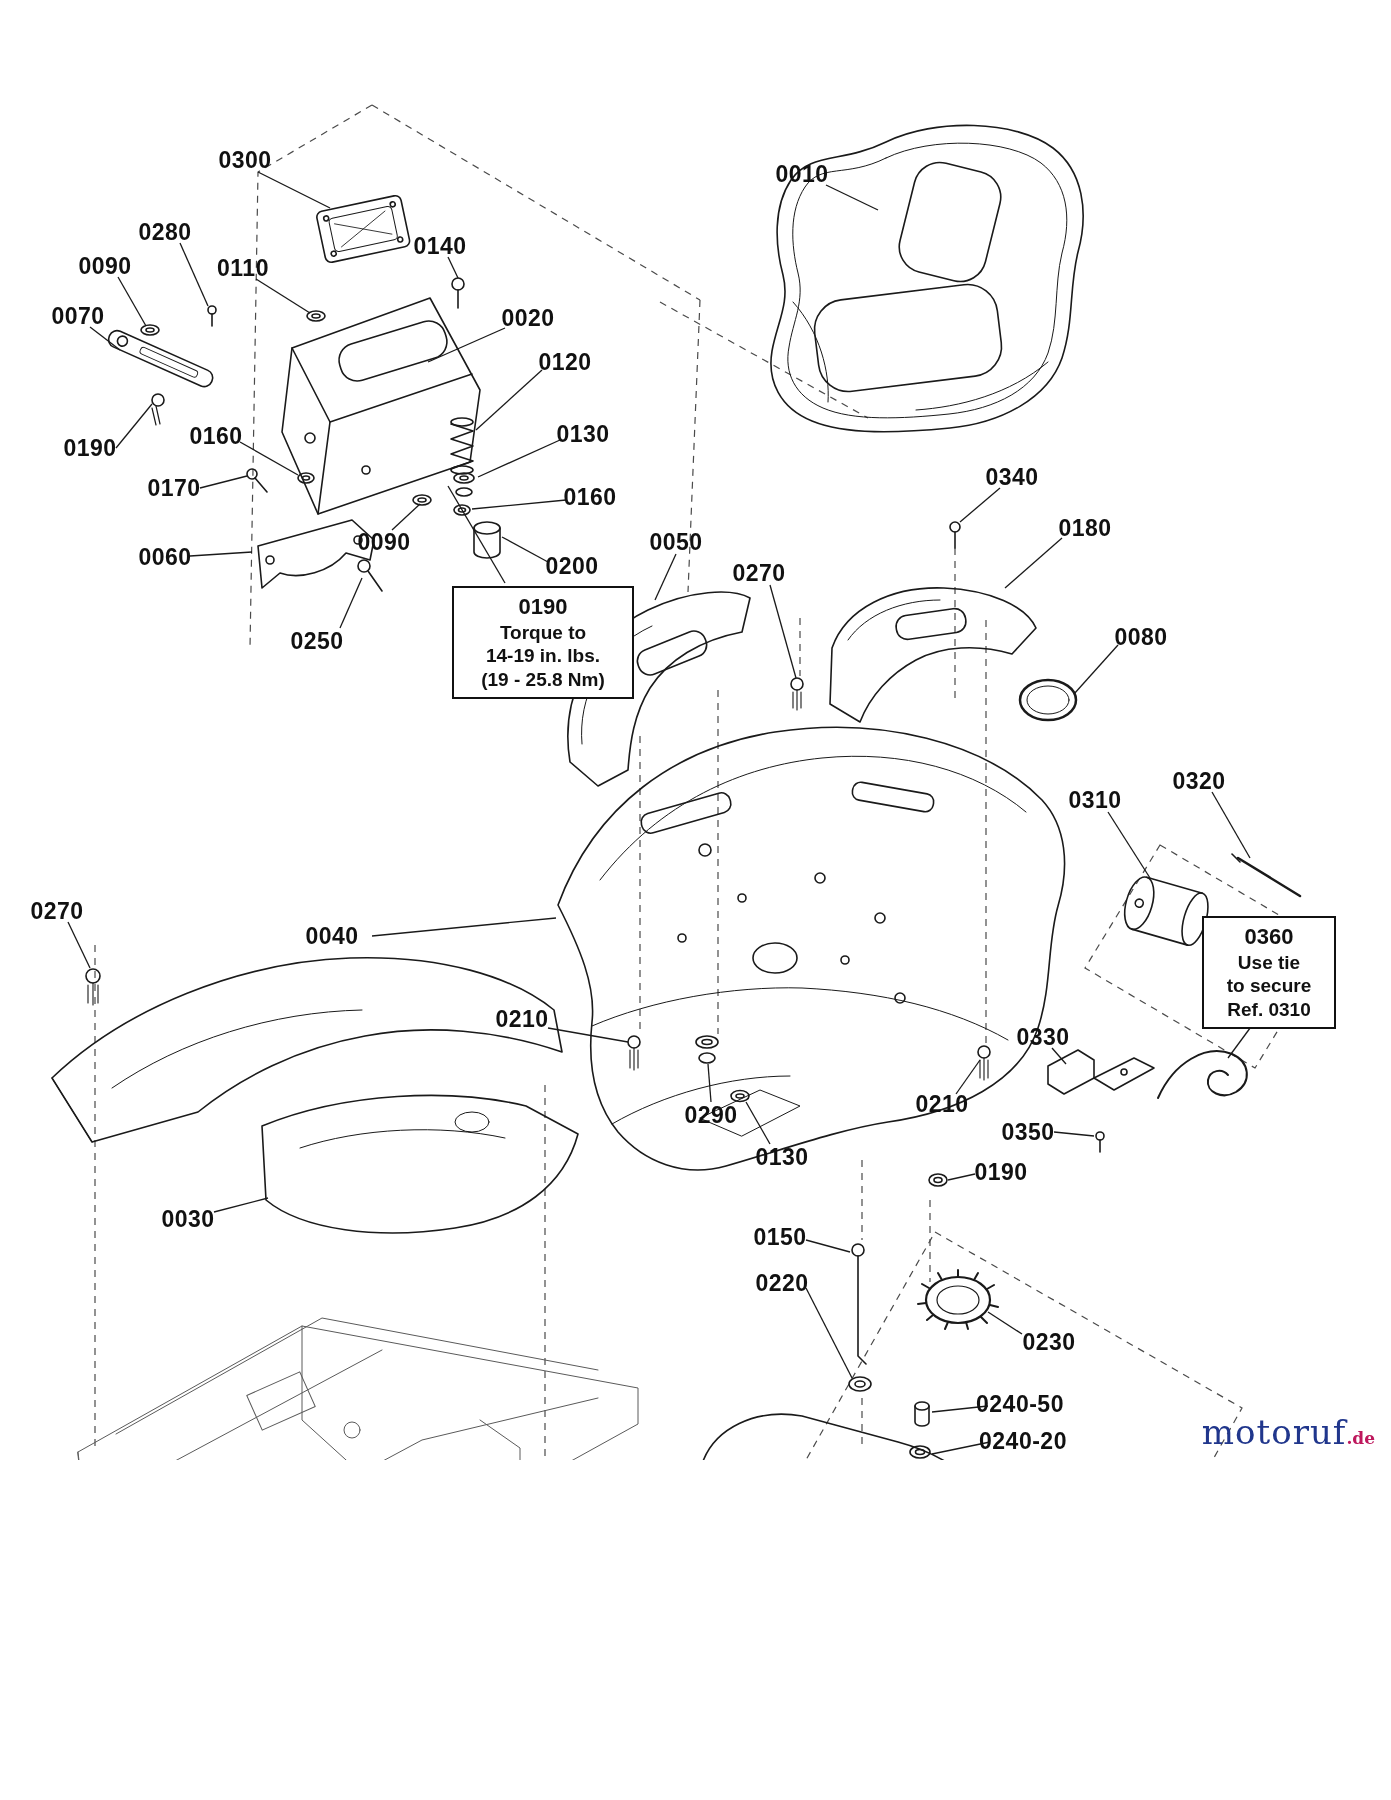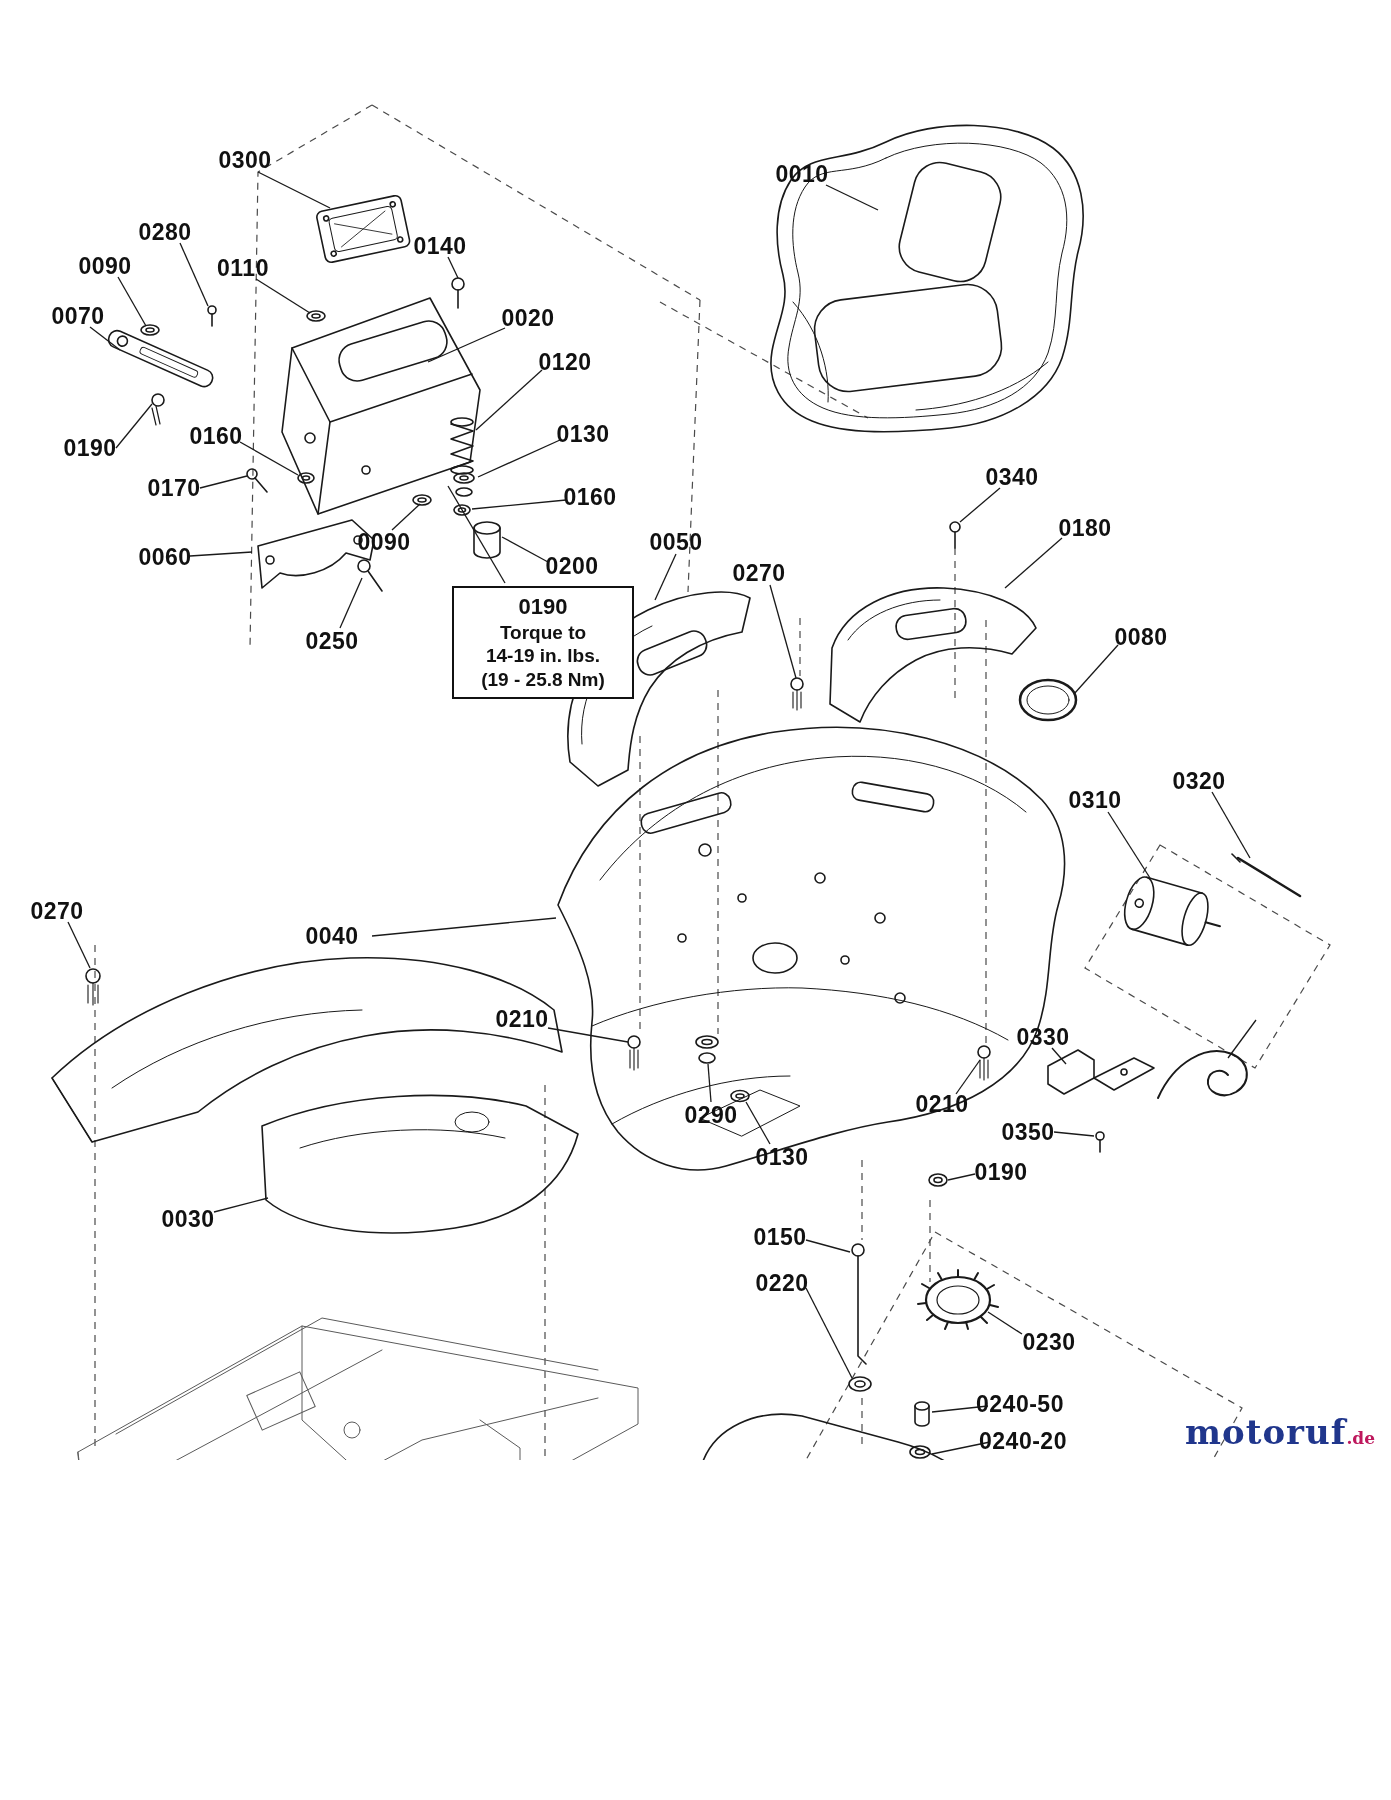--- a/index.html
+++ b/index.html
@@ -15,21 +15,21 @@
   }
   .note {
     position:absolute; border:2px solid #111; background:#fff;
     text-align:center; font-weight:bold; color:#111;
     padding:5px 9px; line-height:1.25;
   }
   .note .nid   { font-size:22px; }
   .note .nline { font-size:19px; }
   .watermark { position:absolute; right:16px; bottom:8px; white-space:nowrap;
     font-family:"DejaVu Serif", serif; }
-  .watermark .brand { color:#20368c; font-weight:bold; font-size:34px; letter-spacing:1px; }
+  .watermark .brand { color:#20368c; font-weight:normal; font-size:34px; letter-spacing:1px; }
   .watermark .tld   { color:#be185d; font-weight:bold; font-size:17px; }
 </style>
 </head>
 <body>
 
 <div class="stage">
 
   <svg class="art" width="1391" height="1800" viewBox="0 0 1391 1800" xmlns="http://www.w3.org/2000/svg">
 
     <g fill="none" stroke="#4a4a4a" stroke-width="1.2" stroke-dasharray="7 6">
@@ -317,21 +317,21 @@
   <div class="lbl" style="left:528px;top:318px">0020</div>
   <div class="lbl" style="left:565px;top:362px">0120</div>
   <div class="lbl" style="left:90px;top:448px">0190</div>
   <div class="lbl" style="left:216px;top:436px">0160</div>
   <div class="lbl" style="left:583px;top:434px">0130</div>
   <div class="lbl" style="left:174px;top:488px">0170</div>
   <div class="lbl" style="left:590px;top:497px">0160</div>
   <div class="lbl" style="left:165px;top:557px">0060</div>
   <div class="lbl" style="left:384px;top:542px">0090</div>
   <div class="lbl" style="left:572px;top:566px">0200</div>
-  <div class="lbl" style="left:332px;top:641px">0250</div>
+  <div class="lbl" style="left:317px;top:641px">0250</div>
   <div class="lbl" style="left:676px;top:542px">0050</div>
   <div class="lbl" style="left:759px;top:573px">0270</div>
   <div class="lbl" style="left:1012px;top:477px">0340</div>
   <div class="lbl" style="left:1085px;top:528px">0180</div>
   <div class="lbl" style="left:802px;top:174px">0010</div>
   <div class="lbl" style="left:1141px;top:637px">0080</div>
   <div class="lbl" style="left:1095px;top:800px">0310</div>
   <div class="lbl" style="left:1199px;top:781px">0320</div>
   <div class="lbl" style="left:57px;top:911px">0270</div>
   <div class="lbl" style="left:332px;top:936px">0040</div>
@@ -351,18 +351,24 @@
   <div class="lbl" style="left:602px;top:1540px">0100</div>
   <div class="lbl" style="left:1064px;top:1673px">0240</div>
 
   <div class="note" style="left:452px;top:586px;width:160px">
     <div class="nid">0190</div>
     <div class="nline">Torque to</div>
     <div class="nline">14-19 in. lbs.</div>
     <div class="nline">(19 - 25.8 Nm)</div>
   </div>
 
+  <div class="note" style="left:1202px;top:916px;width:112px">
+    <div class="nid">0360</div>
+    <div class="nline">Use tie</div>
+    <div class="nline">to secure</div>
+    <div class="nline">Ref. 0310</div>
+  </div>
 
   <div class="watermark">
     <span class="brand">motoruf</span><span class="tld">.de</span>
   </div>
 
 </div>
 
 </body></html>

